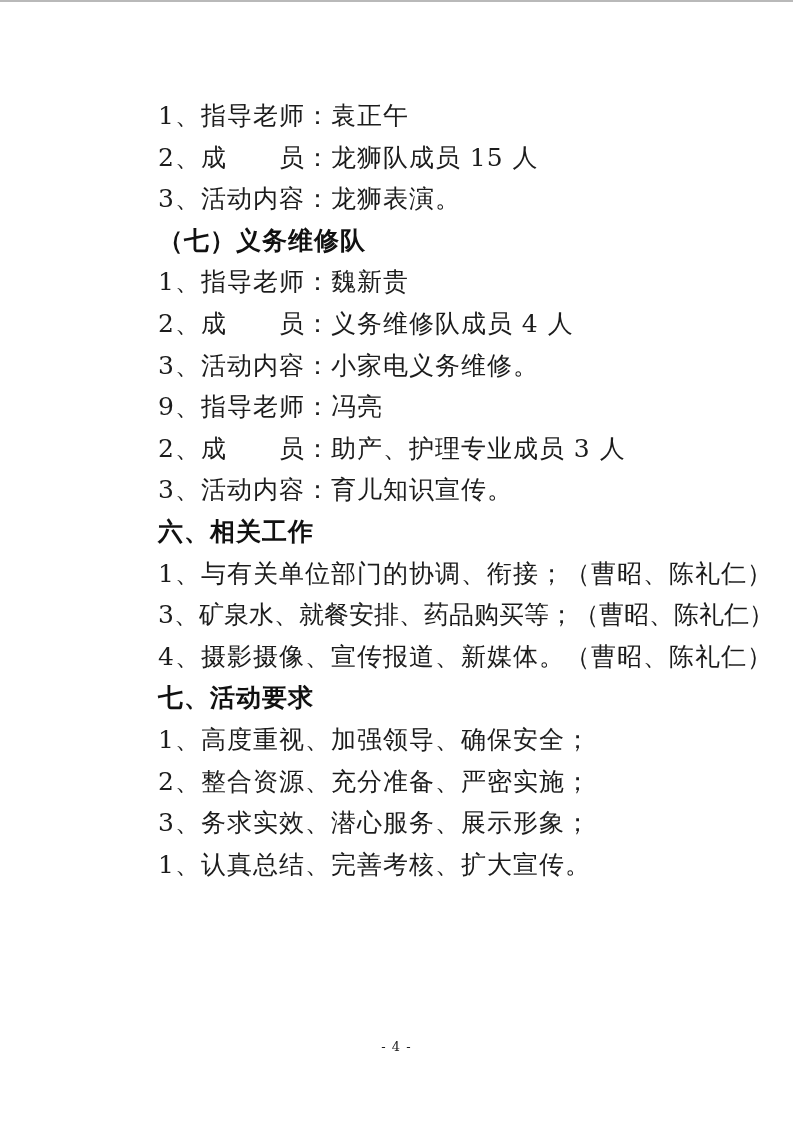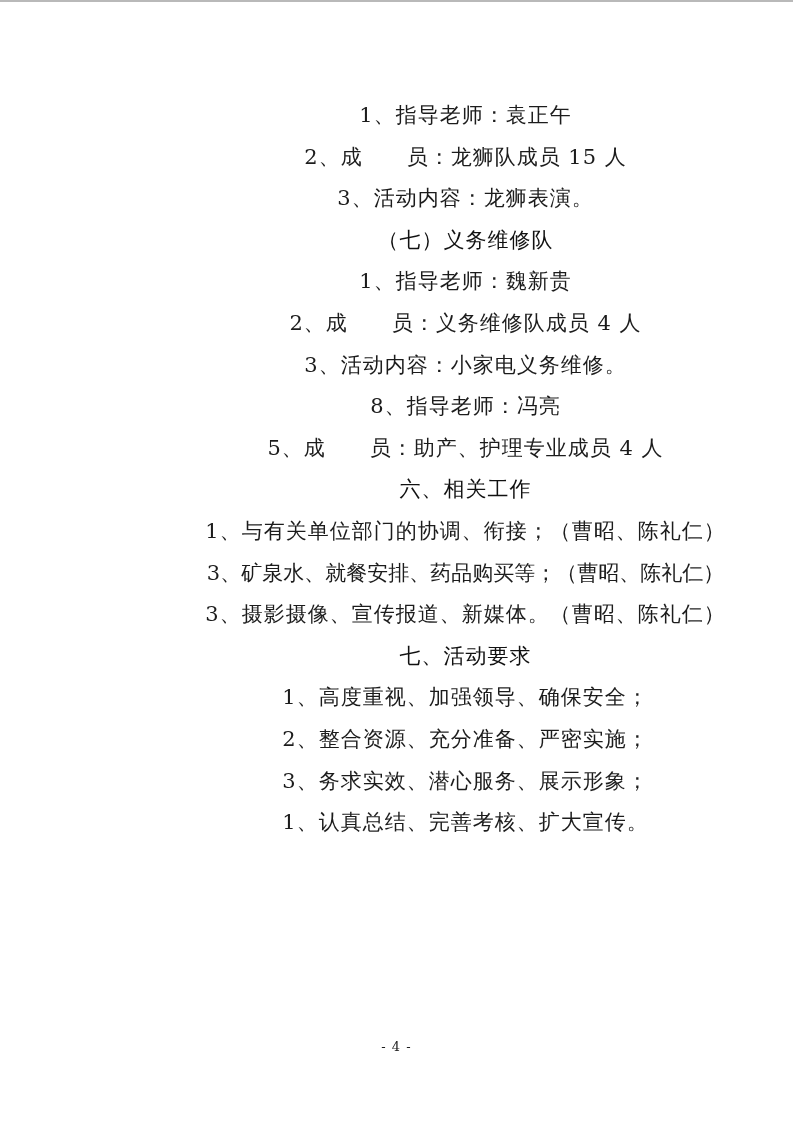--- a/index.html
+++ b/index.html
@@ -27,28 +27,27 @@
   .content {
     position: absolute;
     top: 95px;
     left: 158px;
     right: 20px;
   }
   .content p {
     margin: 0;
     padding: 0;
     line-height: 41.6px;
-    font-size: 21px;
+    font-size: 25px;
     letter-spacing: 1px;
     white-space: nowrap;
     color: #1c1c1c;
-    text-align: center;
   }
   .content p.heading {
-    font-weight: normal;
+    font-weight: bold;
     color: #111111;
   }
   .content p.body-tight {
     letter-spacing: 0;
   }
   .footer {
     position: absolute;
     top: 1036px;
     left: 0;
     width: 100%;
@@ -67,26 +66,27 @@
 <div class="page">
   <div class="page-top-edge"></div>
   <div class="content" id="lines-container">
       <p class="body">1、指导老师：袁正午</p>
       <p class="body">2、成　　员：龙狮队成员 15 人</p>
       <p class="body">3、活动内容：龙狮表演。</p>
       <p class="heading">（七）义务维修队</p>
       <p class="body">1、指导老师：魏新贵</p>
       <p class="body">2、成　　员：义务维修队成员 4 人</p>
       <p class="body">3、活动内容：小家电义务维修。</p>
-      <p class="body">8、指导老师：冯亮</p>
-      <p class="body">5、成　　员：助产、护理专业成员 4 人</p>
+      <p class="body">9、指导老师：冯亮</p>
+      <p class="body">2、成　　员：助产、护理专业成员 3 人</p>
+      <p class="body">3、活动内容：育儿知识宣传。</p>
       <p class="heading">六、相关工作</p>
       <p class="body">1、与有关单位部门的协调、衔接；（曹昭、陈礼仁）</p>
       <p class="body-tight">3、矿泉水、就餐安排、药品购买等；（曹昭、陈礼仁）</p>
-      <p class="body">3、摄影摄像、宣传报道、新媒体。（曹昭、陈礼仁）</p>
+      <p class="body">4、摄影摄像、宣传报道、新媒体。（曹昭、陈礼仁）</p>
       <p class="heading">七、活动要求</p>
       <p class="body">1、高度重视、加强领导、确保安全；</p>
       <p class="body">2、整合资源、充分准备、严密实施；</p>
       <p class="body">3、务求实效、潜心服务、展示形象；</p>
       <p class="body">1、认真总结、完善考核、扩大宣传。</p>
     </div>
   <div class="footer">
     <span>- 4 -</span>
   </div>
 </div>

